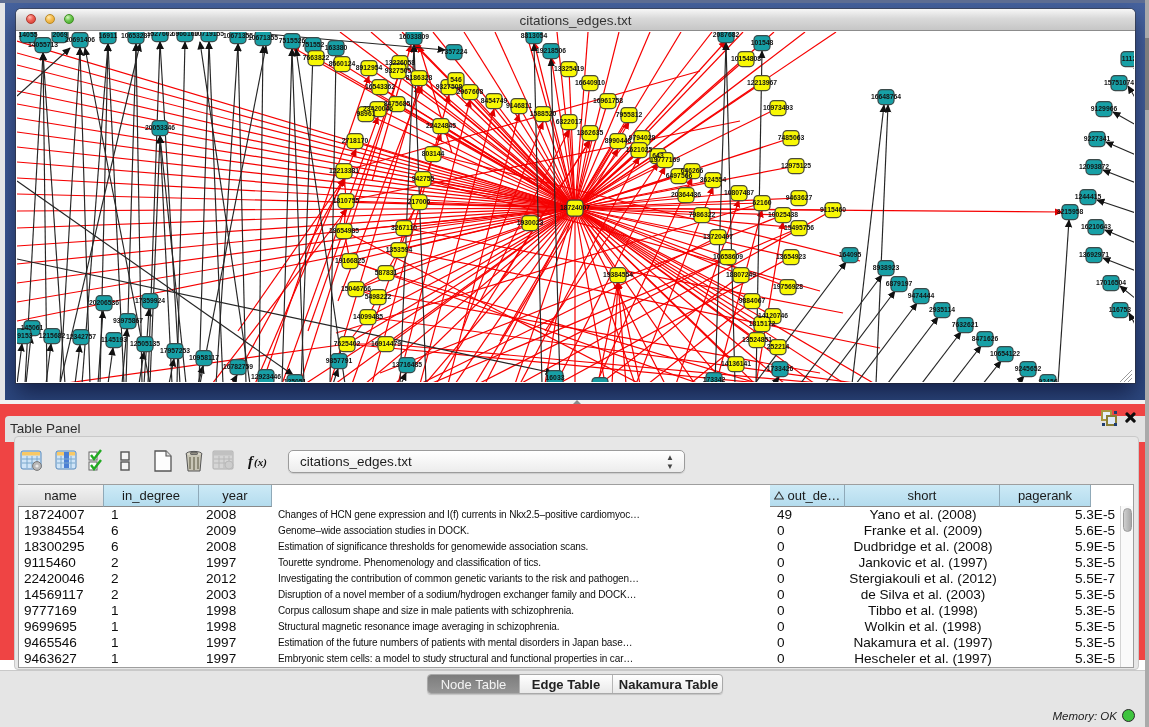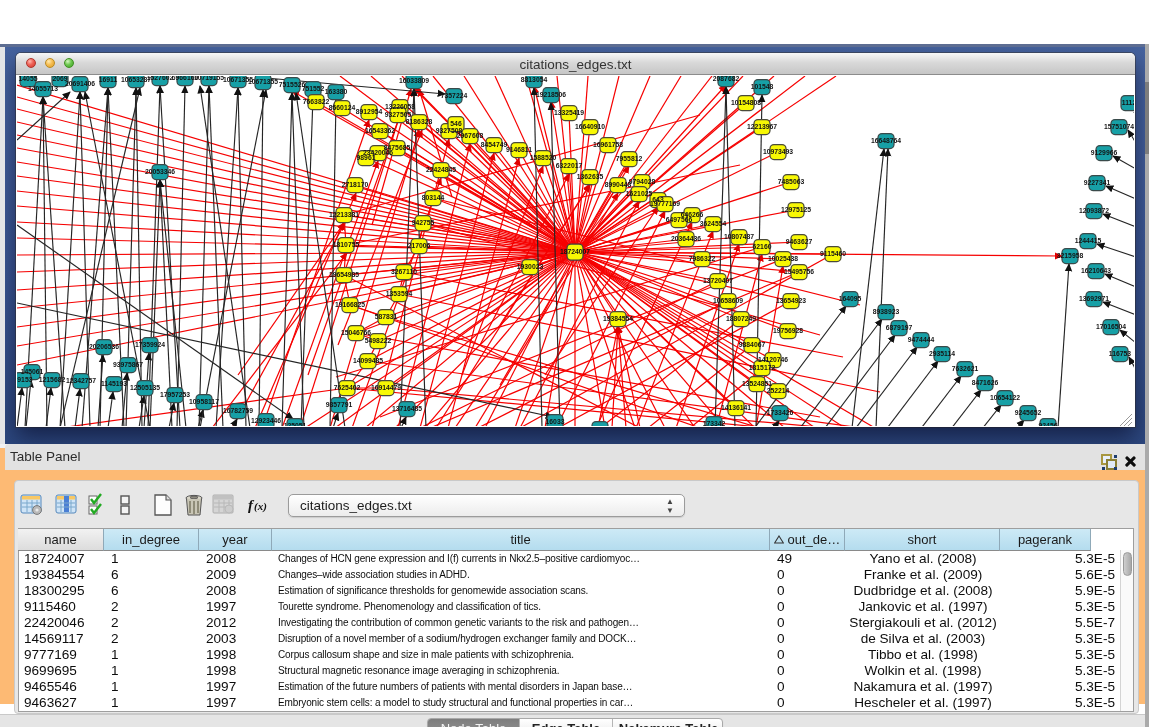--- a/index.html
+++ b/index.html
@@ -1,15 +1,15 @@
 <!DOCTYPE html>
 <html><head><meta charset="utf-8"><style>
 * { margin:0; padding:0; box-sizing:border-box; }
 html,body { width:1149px; height:727px; overflow:hidden; font-family:"Liberation Sans",sans-serif; }
-#root { position:relative; width:1149px; height:660px; background:#fdba74;margin-top:44px; }
+#root { position:relative; width:1149px; height:660px; background:#ef4444; }
 #mdi { position:absolute; left:0; top:0; width:1149px; height:400px; overflow:hidden;
   background:linear-gradient(#46639f, #3a5693 60%, #2c477e); }
 #leftstrip { position:absolute; left:0; top:0; width:5px; height:400px; background:#e4e5e7; }
 #topstrip { position:absolute; left:0; top:0; width:1149px; height:3px; background:#5d6d92; }
 #rightstrip { position:absolute; right:0; top:0; width:4px; height:727px; background:#aaaaaa; }
 #rightdark { position:absolute; right:0; top:38px; width:4px; height:72px; background:#7d7d7d; }
 #win { position:absolute; left:16px; top:9px; width:1119px; height:374px;
   border-radius:5px 5px 0 0; box-shadow:0 10px 22px rgba(0,0,25,.55), 0 0 0 1px rgba(60,60,60,.55);
   background:#fff; }
 #titlebar { position:absolute; left:0; top:0; width:100%; height:22px; border-radius:5px 5px 0 0;
@@ -17,21 +17,21 @@
 #title { position:absolute; left:0; right:0; top:4px; text-align:center; font-size:13.5px; color:#333; }
 .tl { position:absolute; top:5px; width:10px; height:10px; border-radius:50%; }
 #tl1 { left:10px; background:radial-gradient(circle at 35% 30%, #ffb8ae, #ee6156 45%, #d0362c); border:1px solid #b0352c;}
 #tl2 { left:29px; background:radial-gradient(circle at 35% 30%, #ffeab0, #f6bd51 45%, #dd9e27); border:1px solid #ba8a22;}
 #tl3 { left:48px; background:radial-gradient(circle at 35% 30%, #d6f5c0, #6cc74f 45%, #3fa223); border:1px solid #3f9022;}
 #canvas { position:absolute; left:1px; top:23px; width:1117px; height:350px; background:#fff; overflow:hidden; }
 
 #splitbar { position:absolute; left:0; top:400px; width:1149px; height:4px; background:#f2f2f2; }
 #splittri { position:absolute; left:573px; top:400px; width:0; height:0;
   border-left:4px solid transparent; border-right:4px solid transparent; border-bottom:4px solid #8a8a8a; }
-#panelhead { position:absolute; left:5px; top:400px; width:1144px; height:26px; background:#e2e2e2; border-radius:4px 0 0 0; }
+#panelhead { position:absolute; left:5px; top:416px; width:1144px; height:26px; background:#e2e2e2; border-radius:4px 0 0 0; }
 #paneltitle { position:absolute; left:5px; top:5px; font-size:13.5px; color:#2c2c2c; }
 #floaticon { position:absolute; left:1101px; top:410px; }
 #closex { position:absolute; left:1124px; top:411px; width:13px; height:13px; }
 #closex i { position:absolute; left:0; top:5px; width:13px; height:3.2px; background:#0d0d0d; border-radius:1px; }
 #closex i.a { transform:rotate(45deg); } #closex i.b { transform:rotate(-45deg); }
 #box { position:absolute; left:14px; top:436px; width:1125px; height:234px;
   border:1px solid #c9c9c9; border-radius:4px; background:#e7e7e7; }
 #toolbar { position:absolute; left:20px; top:448px; height:27px; }
 #dropdown { position:absolute; left:288px; top:450px; width:397px; height:23px; border:1px solid #9b9b9b;
   border-radius:5px; background:linear-gradient(#ffffff,#ececec); box-shadow:0 1px 1px rgba(0,0,0,.12); }
@@ -740,40 +740,39 @@
     <text x="234" y="18" font-family="Liberation Serif, serif" font-size="11" font-style="italic" font-weight="bold" fill="#111">(x)</text>
   </svg>
   <div id="dropdown">
       <span>citations_edges.txt</span>
     <div id="ddarrows">▲<br>▼</div>
   </div>
   <div id="tbl"></div>
   <div class="th" style="left:18px; width:86px; background:linear-gradient(#f2f2f2,#dcdcdc);">name</div>
   <div class="th" style="left:104px; width:95px;">in_degree</div>
   <div class="th" style="left:199px; width:73px;">year</div>
-  <div class="th" style="left:272px; width:498px;">title</div>
   <div class="th" style="left:770px; width:75px;"><svg width="10" height="9" viewBox="0 0 10 9" style="vertical-align:-0.5px">
         <polygon points="5,1 9.4,8 0.6,8" fill="none" stroke="#333" stroke-width="1.1"></polygon>
       </svg> out_de…</div>
   <div class="th" style="left:845px; width:155px;">short</div>
   <div class="th" style="left:1000px; width:91px;">pagerank</div>
   <div class="tr" style="top:506.5px">
       <span class="c1">18724007</span>
       <span class="c2">1</span>
       <span class="c3">2008</span>
       <span class="c4">Changes of HCN gene expression and I(f) currents in Nkx2.5–positive cardiomyoc…</span>
       <span class="c5">49</span>
       <span class="c6">Yano et al. (2008)</span>
       <span class="c7">5.3E-5</span>
     </div>
 <div class="tr" style="top:522.6px">
       <span class="c1">19384554</span>
       <span class="c2">6</span>
       <span class="c3">2009</span>
-      <span class="c4">Changes–wide association studies in ADHD.</span>
+      <span class="c4">Genome–wide association studies in DOCK.</span>
       <span class="c5">0</span>
       <span class="c6">Franke et al. (2009)</span>
       <span class="c7">5.6E-5</span>
     </div>
 <div class="tr" style="top:538.7px">
       <span class="c1">18300295</span>
       <span class="c2">6</span>
       <span class="c3">2008</span>
       <span class="c4">Estimation of significance thresholds for genomewide association scans.</span>
       <span class="c5">0</span>

